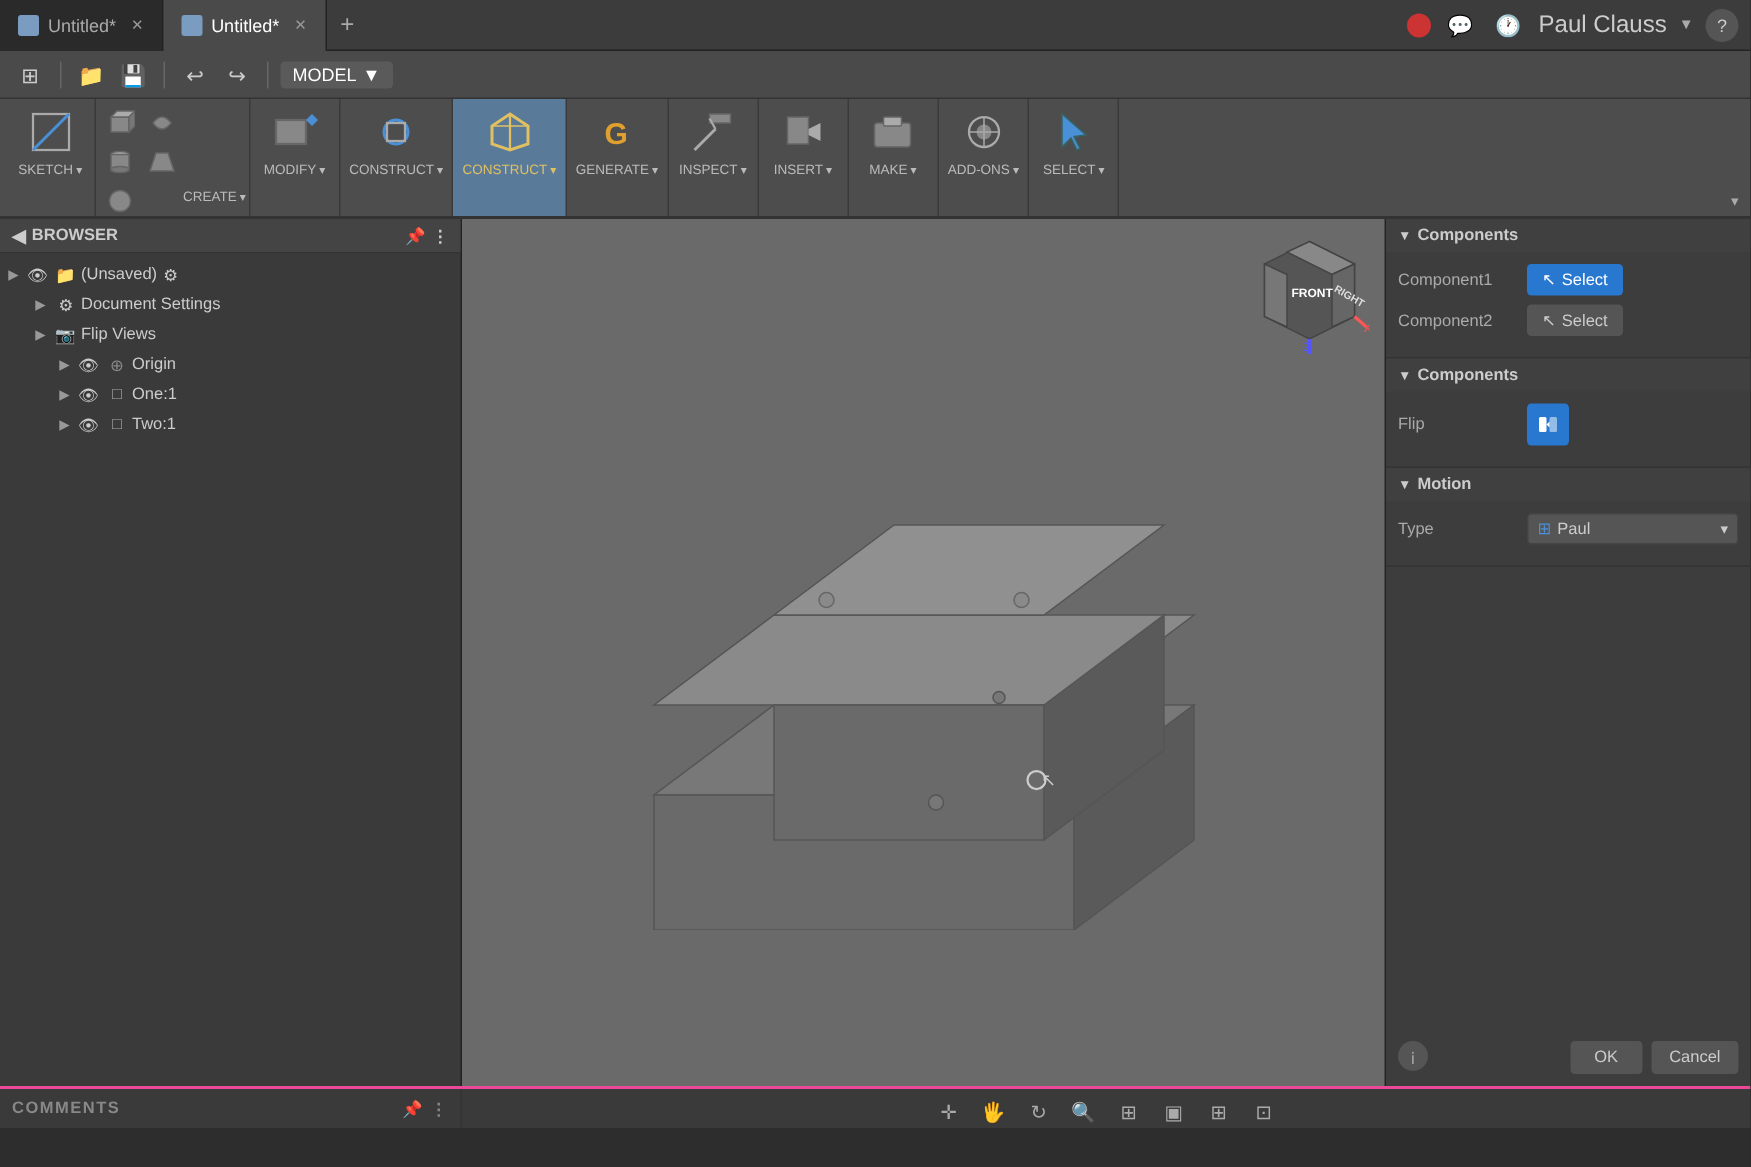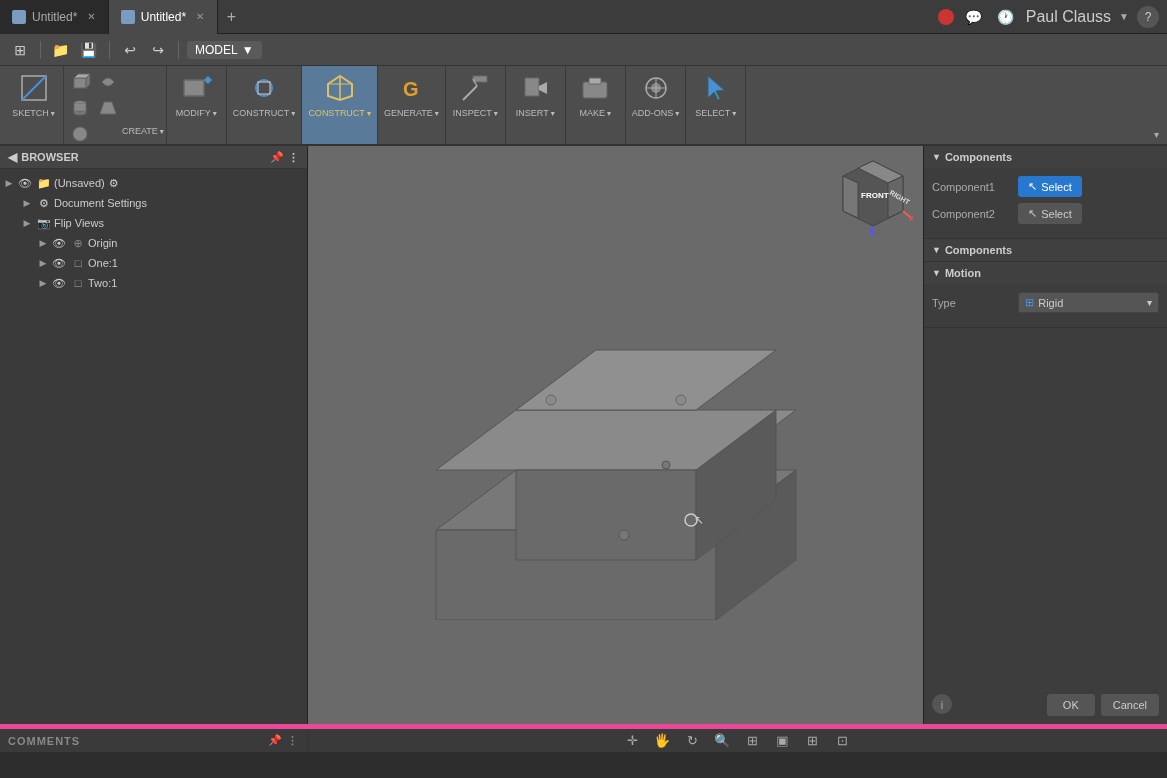--- a/index.html
+++ b/index.html
@@ -69,21 +69,21 @@
 
     .type-select { display: flex; align-items: center; background: #555; border: 1px solid #444; border-radius: 3px; padding: 3px 6px; gap: 4px; font-size: 11px; color: #ccc; cursor: pointer; width: 100%; }
     .type-select-arrow { margin-left: auto; font-size: 10px; }
 
     .joint-footer { padding: 8px; display: flex; justify-content: flex-end; gap: 6px; margin-top: auto; }
     .btn-ok { background: #555; border: none; color: #ccc; padding: 5px 16px; border-radius: 3px; font-size: 11px; cursor: pointer; }
     .btn-cancel { background: #555; border: none; color: #ccc; padding: 5px 12px; border-radius: 3px; font-size: 11px; cursor: pointer; }
     .info-icon { width: 20px; height: 20px; background: #555; border-radius: 50%; display: flex; align-items: center; justify-content: center; font-size: 11px; color: #aaa; cursor: pointer; }
 
     
-    .bottom-bar { height: 28px; background: #3a3a3a; display: flex; align-items: flex-start; border-top: 5px solid #ec4899; }
+    .bottom-bar { height: 28px; background: #3a3a3a; display: flex; align-items: flex-end; border-top: 2px solid #ec4899; }
     .comments-section { width: 308px; padding: 0 8px; font-size: 11px; color: #888; font-weight: bold; letter-spacing: 1px; border-right: 1px solid #333; height: 100%; display: flex; align-items: center; }
     .bottom-tools { flex: 1; display: flex; align-items: center; justify-content: center; gap: 8px; }
     .bottom-tool { width: 22px; height: 22px; display: flex; align-items: center; justify-content: center; color: #aaa; cursor: pointer; font-size: 13px; }
 
     
     .scene-svg { position: absolute; top: 50%; left: 50%; transform: translate(-50%, -50%); }
 
     
     .record-btn { width: 16px; height: 16px; background: #cc3333; border-radius: 50%; display: inline-block; }
     
@@ -455,33 +455,45 @@
           </button>
         </div>
       </div>
     </div>
 
     <div class="section">
       <div class="section-header">
         <span class="section-arrow">▼</span>
         <span>Components</span>
       </div>
+      <div class="section-content">
+        <div class="field-row">
+          <span class="field-label">Flip</span>
+          <button class="flip-btn">
+            <svg width="16" height="16" viewBox="0 0 16 16">
+              <rect x="2" y="3" width="5" height="10" fill="#fff" rx="1"></rect>
+              <rect x="9" y="3" width="5" height="10" fill="#fff" rx="1" opacity="0.5"></rect>
+              <path d="M7 8 L9 6 L9 10 Z" fill="#fff"></path>
+            </svg>
+          </button>
+        </div>
+      </div>
     </div>
 
     <div class="section">
       <div class="section-header">
         <span class="section-arrow">▼</span>
         <span>Motion</span>
       </div>
       <div class="section-content">
         <div class="field-row">
           <span class="field-label">Type</span>
           <div class="type-select" style="flex:1;">
             <span style="color:#4a90d9;">⊞</span>
-            <span>Rigid</span>
+            <span>Paul</span>
             <span class="type-select-arrow">▾</span>
           </div>
         </div>
       </div>
     </div>
 
     <div style="flex:1;"></div>
 
     <div class="joint-footer">
       <div class="info-icon">ℹ</div>

